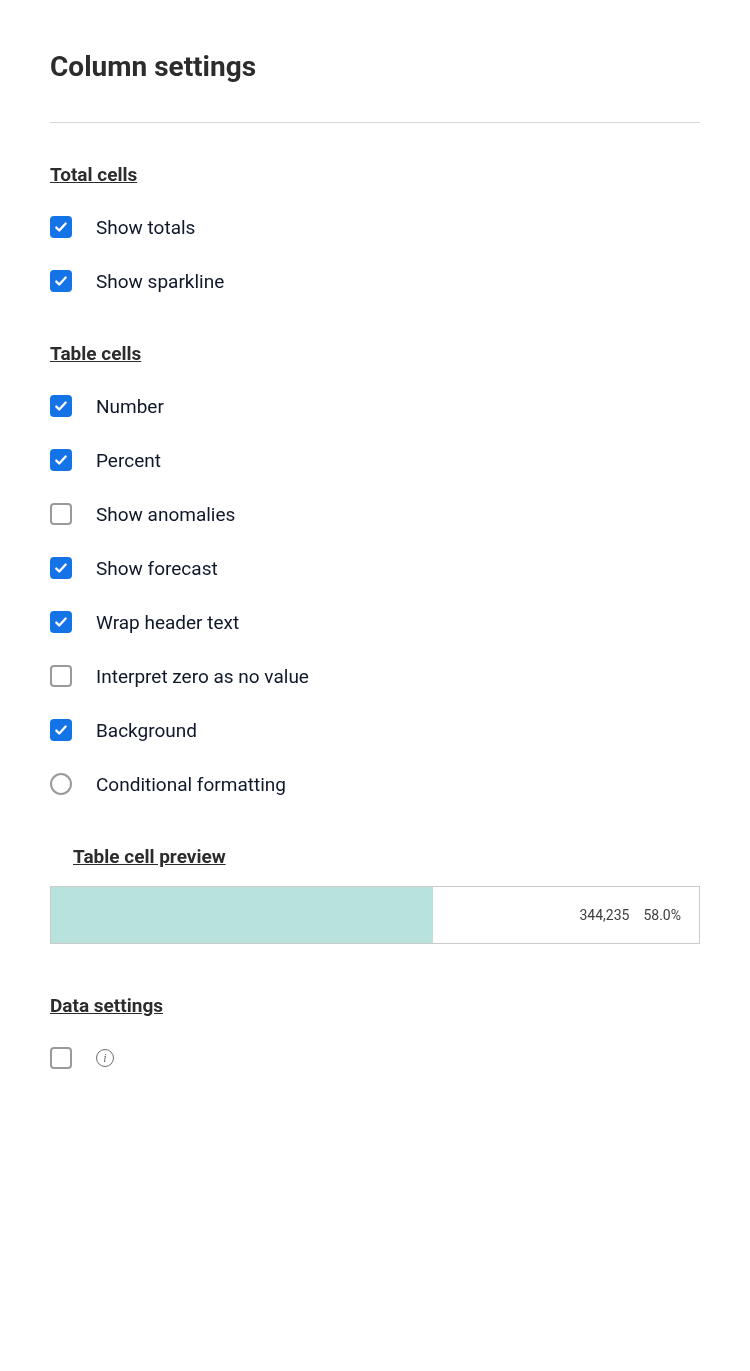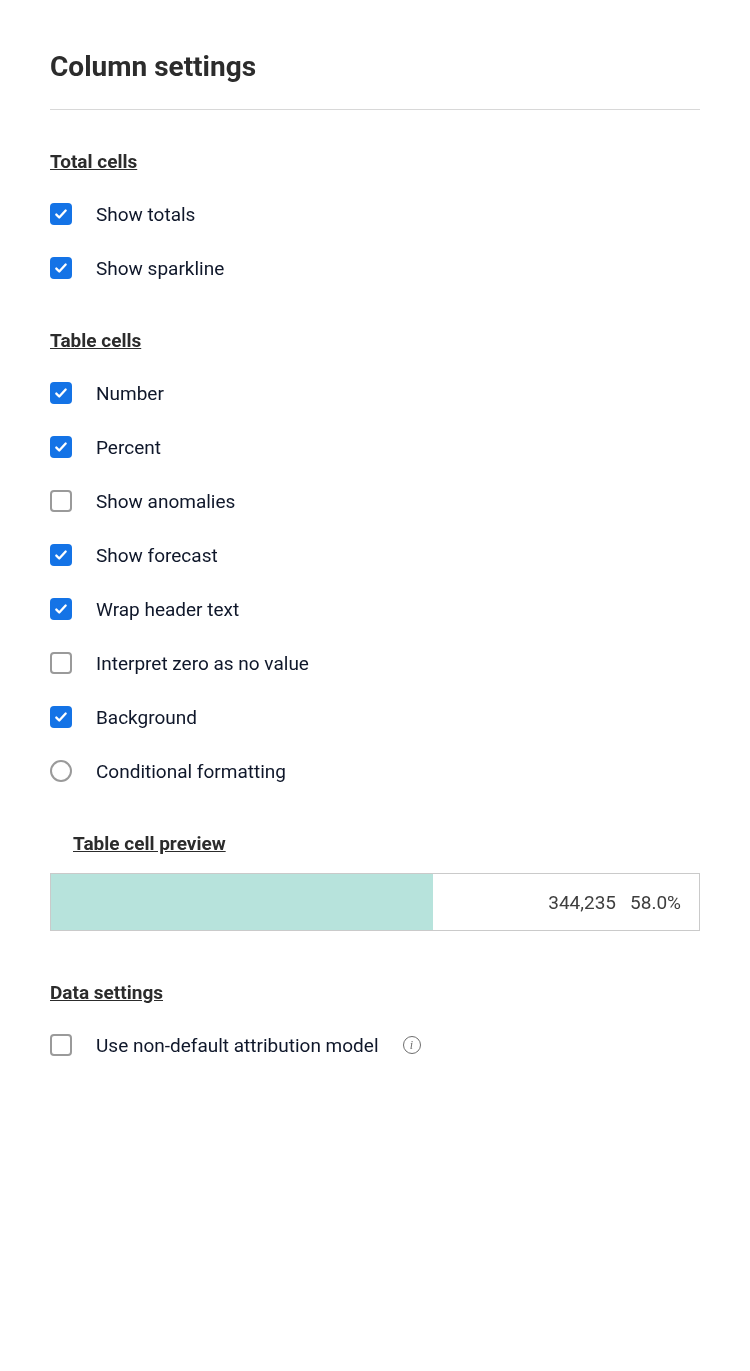--- a/index.html
+++ b/index.html
@@ -8,21 +8,21 @@
       padding: 50px;
       font-family: -apple-system, BlinkMacSystemFont, "Segoe UI", Roboto, Helvetica, Arial, sans-serif;
       background: #fff;
       color: #2c2c2c;
       width: 750px;
     }
     .title {
       font-size: 28px;
       font-weight: 700;
       color: #2c2c2c;
-      margin: 0 0 26px 0;
+      margin: 0 0 39px 0;
     }
     .divider {
       border: none;
       border-top: 1px solid #d8d8d8;
       margin: 0 0 40px 0;
     }
     .section-header {
       font-size: 19px;
       font-weight: 700;
       color: #2c2c2c;
@@ -112,21 +112,21 @@
       height: 100%;
     }
     .preview-text {
       position: absolute;
       right: 18px;
       top: 0;
       bottom: 0;
       display: flex;
       align-items: center;
       gap: 14px;
-      font-size: 19px;
+      font-size: 14px;
       color: #3e3e3e;
       text-align: right;
     }
     .info-icon {
       width: 18px;
       height: 18px;
       border: 1.5px solid #6e6e6e;
       border-radius: 50%;
       display: inline-flex;
       align-items: center;
@@ -240,16 +240,15 @@
     <span>344,235</span>
     <span>58.0%</span>
   </div>
 </div>
 
 <div class="section">
   <h2 class="section-header">Data settings</h2>
 
   <div class="row">
     <span class="checkbox unchecked"></span>
-    <span class="label">Use non-default attribution model</span>
     <span class="info-icon">i</span>
   </div>
 </div>
 
 </body></html>

